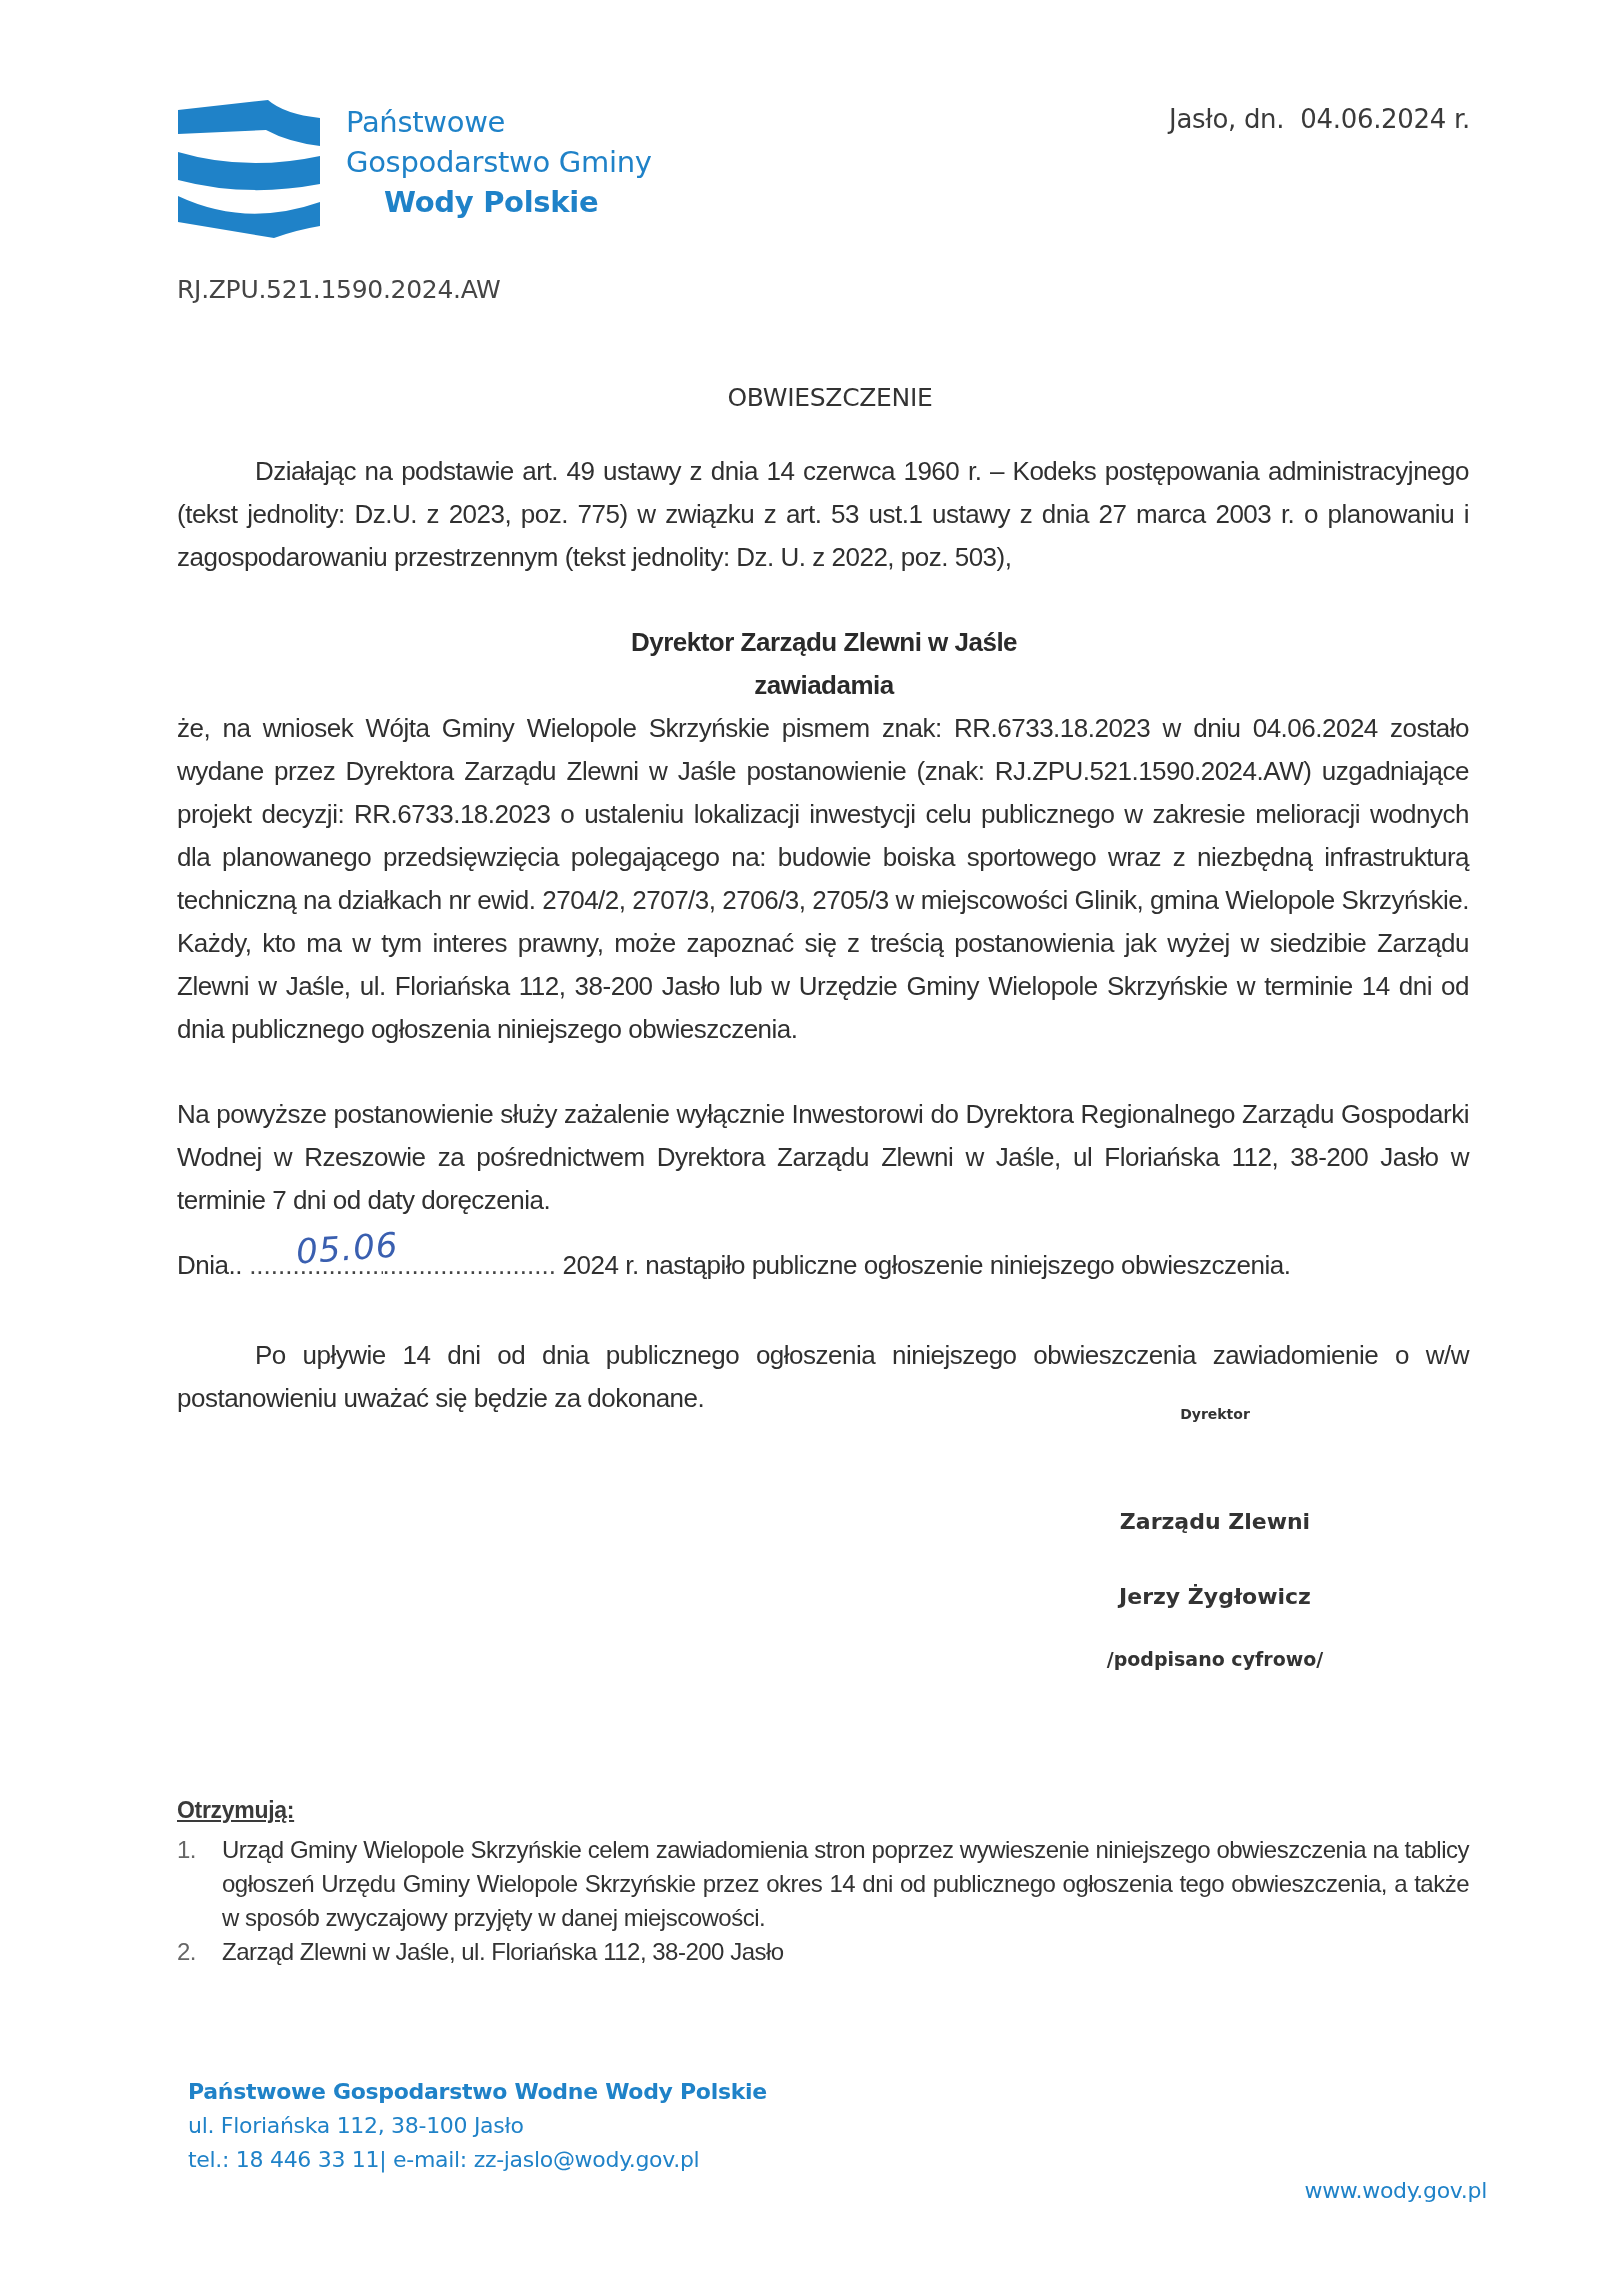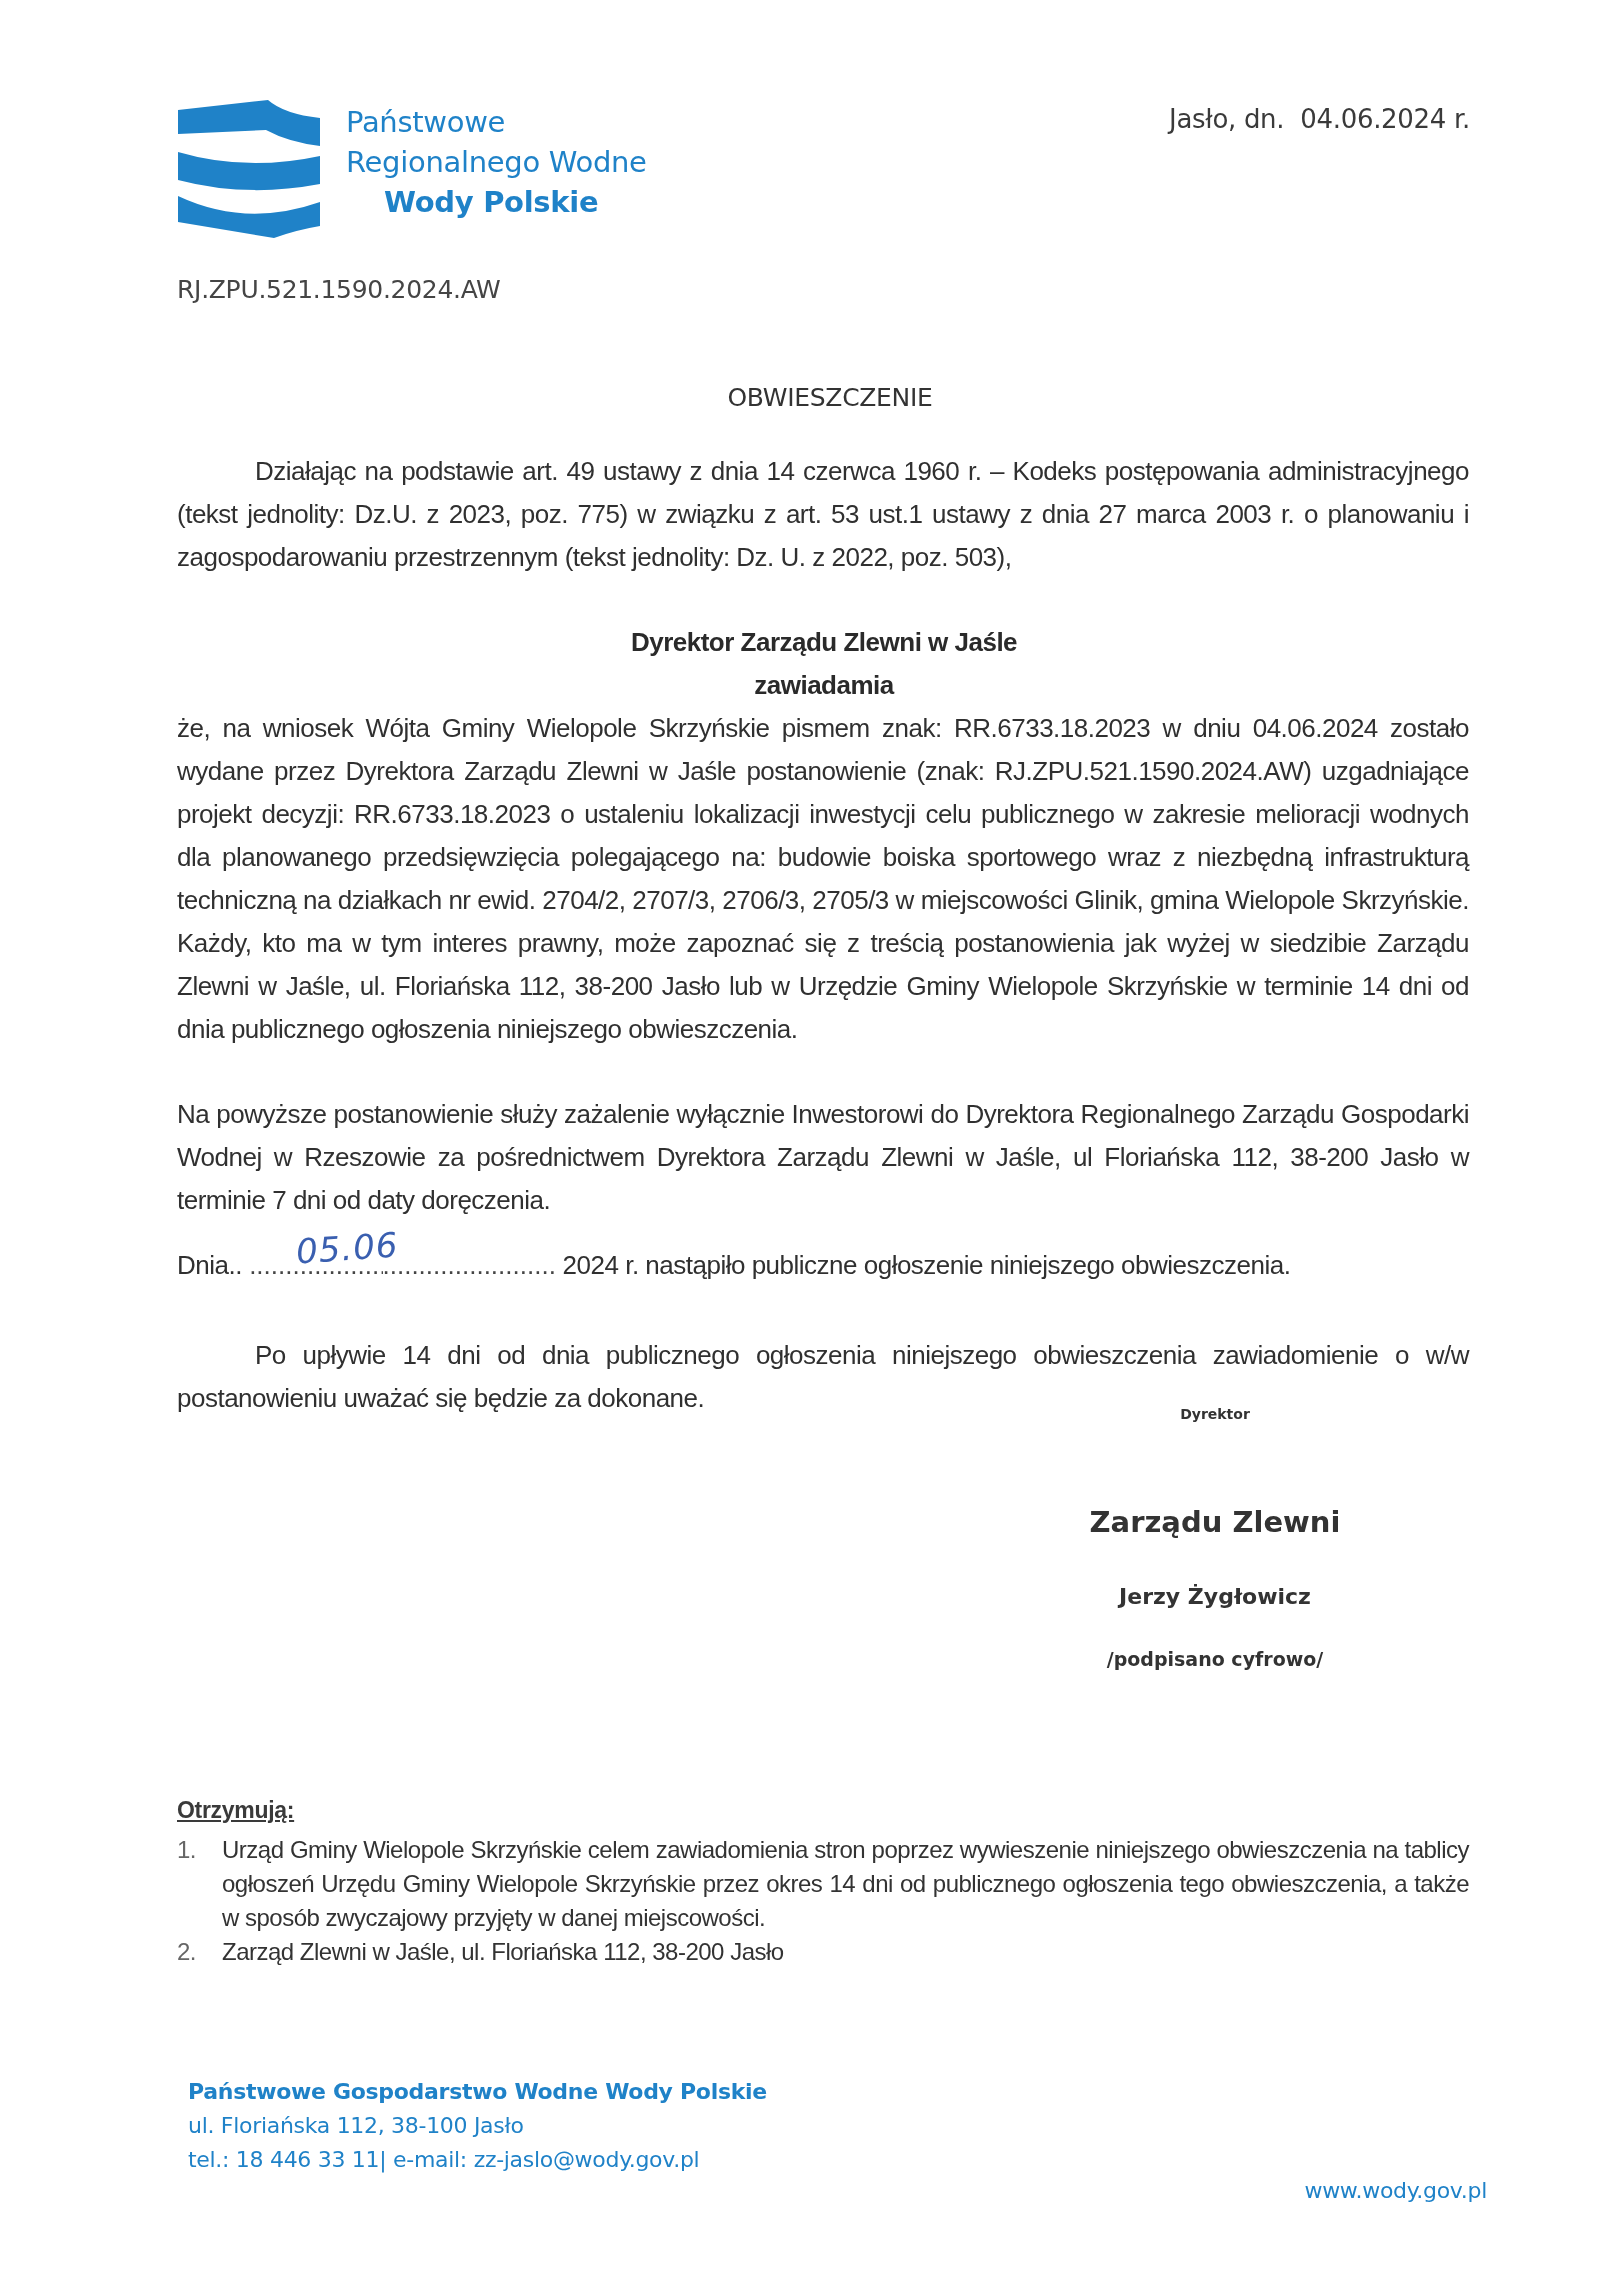--- a/index.html
+++ b/index.html
@@ -33,21 +33,21 @@
   .cb2 { top: 664px; }
   .p2 { top: 707px; }
   .p3 { top: 1093px; }
   .dnia { left: 177px; top: 1250px; font-size: 26px; color: #303030; letter-spacing: -0.5px; white-space: nowrap; }
   .dnia .dots { color: #444; letter-spacing: 0px; }
   .hand { left: 296px; top: 1228px; font-family: "DejaVu Sans", sans-serif; font-size: 34px; color: #3a5fb0; font-style: italic; transform: rotate(-4deg); letter-spacing: 1px; }
   .p4 { top: 1334px; }
 
   .sign { left: 1050px; width: 330px; text-align: center; font-family: "DejaVu Sans", sans-serif; color: #333; }
   .s1 { top: 1396px; font-size: 14px; font-weight: bold; line-height: 36px; }
-  .s2 { top: 1504px; font-size: 29px; font-weight: bold; line-height: 36px; }
+  .s2 { top: 1504px; font-size: 22px; font-weight: bold; line-height: 36px; }
   .s3 { top: 1584px; font-size: 22px; font-weight: bold; }
   .s4 { top: 1648px; font-size: 19px; font-weight: bold; }
 
   .recv-h { left: 177px; top: 1797px; font-size: 23px; font-weight: bold; color: #3a3a3a; text-decoration: underline; letter-spacing: -0.3px; text-align: center; }
   .recv { left: 177px; width: 1292px; top: 1833px; font-size: 24px; line-height: 34px; color: #333; letter-spacing: -0.5px; }
   .recv .item { display: flex; }
   .recv .num { width: 45px; flex: none; color: #666; }
   .recv .txt { flex: 1; text-align: justify; }
 
   .footer { left: 188px; top: 2075px; color: #1f82c8; font-family: "DejaVu Sans", sans-serif; font-size: 22px; line-height: 34px; letter-spacing: -0.3px; }
@@ -59,21 +59,21 @@
 
 <div class="abs logo">
   <svg width="146" height="140" viewBox="0 0 146 140">
     <path d="M2 12 L92 2 Q108 16 144 20 L144 48 Q112 44 90 32 L2 36 Z" fill="#1f82c8"></path>
     <path d="M2 54 Q70 74 144 58 L144 86 Q70 100 2 82 Z" fill="#1f82c8"></path>
     <path d="M2 98 Q70 130 144 104 L144 128 Q120 132 98 140 L2 124 Z" fill="#1f82c8"></path>
   </svg>
 </div>
 <div class="abs brand">
   <div class="l1">Państwowe</div>
-  <div class="l2">Regionalnego Wodne</div>
+  <div class="l2">Gospodarstwo Gminy</div>
   <div class="l3">Wody Polskie</div>
 </div>
 
 <div class="abs date" style="white-space:pre;">Jasło, dn.  04.06.2024 r.</div>
 <div class="abs ref">RJ.ZPU.521.1590.2024.AW</div>
 <div class="abs title">OBWIESZCZENIE</div>
 
 <div class="abs para p1"><span class="indent"></span><span>Działając na podstawie art. 49 ustawy z dnia 14 czerwca 1960 r. – Kodeks postępowania administracyjnego (tekst jednolity: Dz.U. z 2023, poz. 775) w związku z art. 53 ust.1 ustawy z dnia 27 marca 2003 r. o planowaniu i zagospodarowaniu przestrzennym (tekst jednolity: Dz. U. z 2022, poz. 503),</span></div>
 
 <div class="abs center-bold cb1">Dyrektor Zarządu Zlewni w Jaśle</div>

